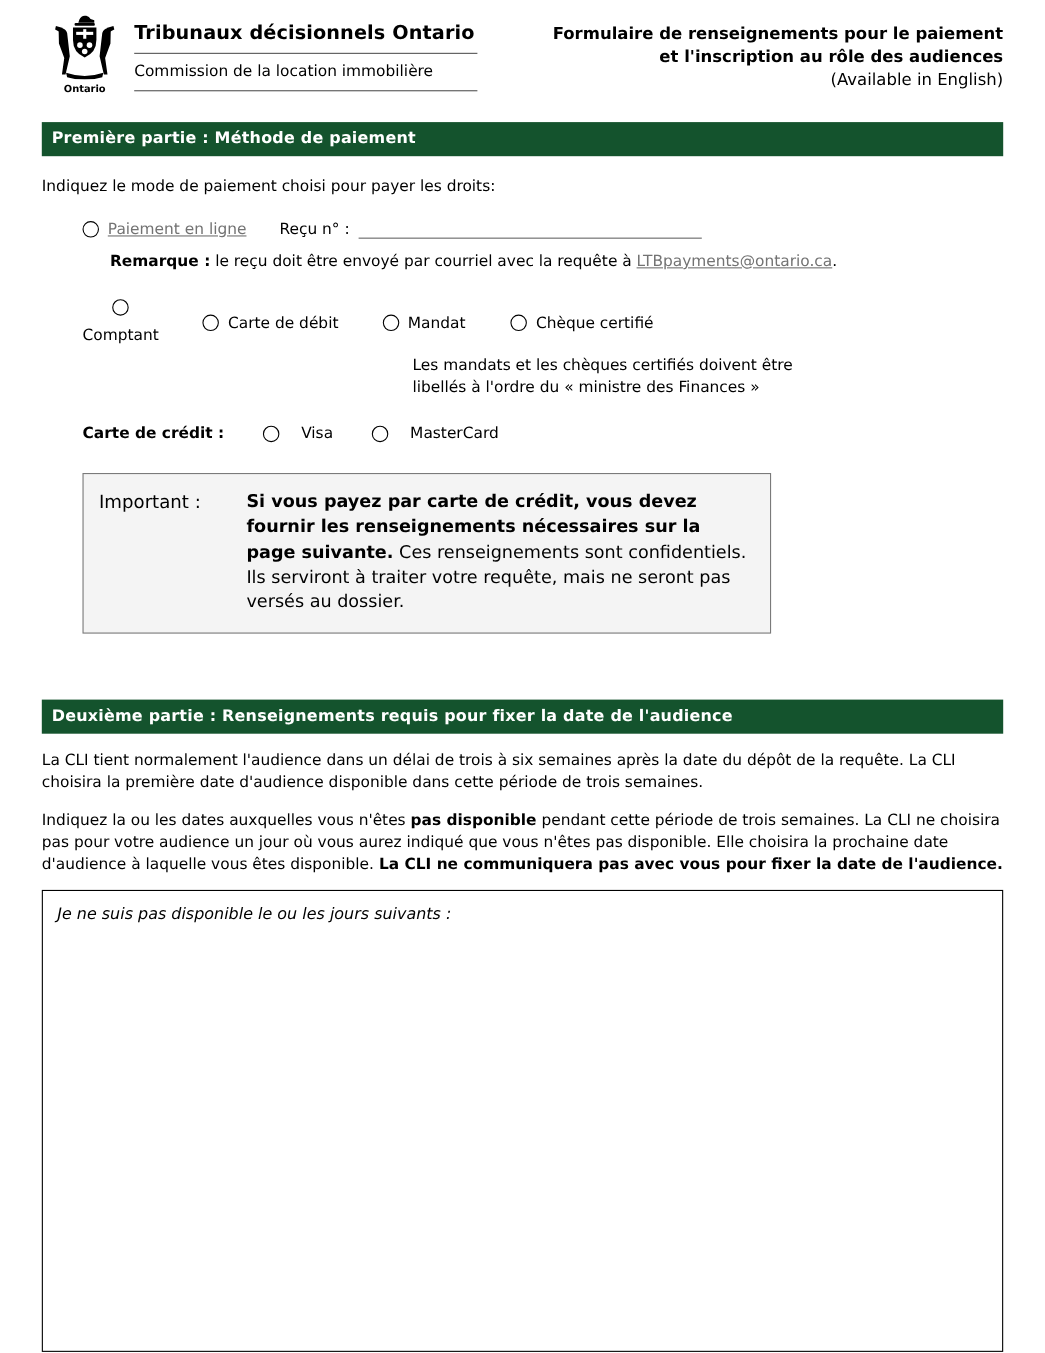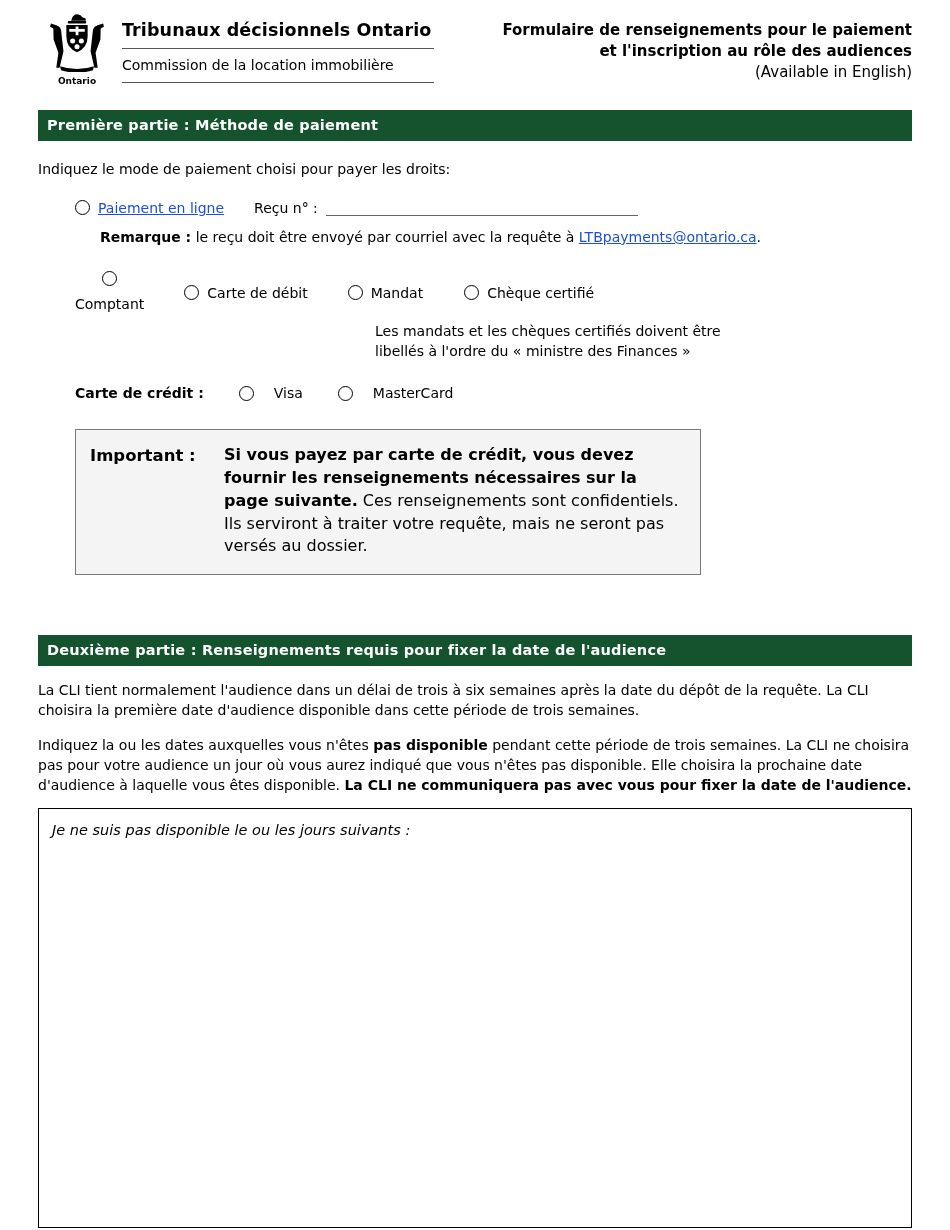--- a/index.html
+++ b/index.html
@@ -22,21 +22,21 @@
   .form-title .available { font-weight:normal; }
 
   
   .section-bar { background:#14532d; color:#fff; font-weight:bold; font-size:14.5px; padding:5px 9px; letter-spacing:.2px; }
   .bar1 { margin-top:22px; }
   .bar2 { margin-top:60px; }
 
   .intro { margin-top:18px; }
 
   .radio { display:inline-block; width:15px; height:15px; border:1.6px solid #000; border-radius:50%; background:#fff; flex:none; }
-  .link { color:#1d4ed8; text-decoration:underline; cursor:pointer; }
+  .link { color:#737373; text-decoration:underline; cursor:pointer; }
   .b { font-weight:bold; }
 
   .online-row { margin-top:18px; display:flex; align-items:center; margin-left:37px; }
   .online-row .link { margin-left:8px; }
   .receipt-label { margin-left:30px; }
   .receipt-field { display:inline-block; width:312px; height:17px; border-bottom:1px solid #666; margin-left:8px; }
 
   .remark { margin-top:9px; margin-left:62px; }
 
   .options-row { margin-top:24px; display:flex; align-items:center; }
@@ -51,21 +51,21 @@
   .credit-row { margin-top:22px; display:flex; align-items:center; margin-left:37px; }
   .credit-label { font-weight:bold; }
   .credit-opt { display:flex; align-items:center; gap:20px; margin-left:35px; }
 
   .important-box {
     margin:26px 0 0 37px; width:626px;
     border:1px solid #7a7a7a; background:#f4f4f4;
     padding:14px 14px 16px 14px;
     display:flex; font-size:16px; line-height:1.42;
   }
-  .important-label { font-weight:bold; width:134px; flex:none; font-size:16.5px; }
+  .important-label { font-weight:normal; width:134px; flex:none; font-size:16.5px; }
   .important-text { flex:1; }
 
   .para { margin-top:14px; }
 
   .availability-box {
     margin-top:12px; border:1px solid #000;
     height:420px; padding:11px 13px;
   }
   .availability-label { font-style:italic; font-size:14.5px; }
 </style>

